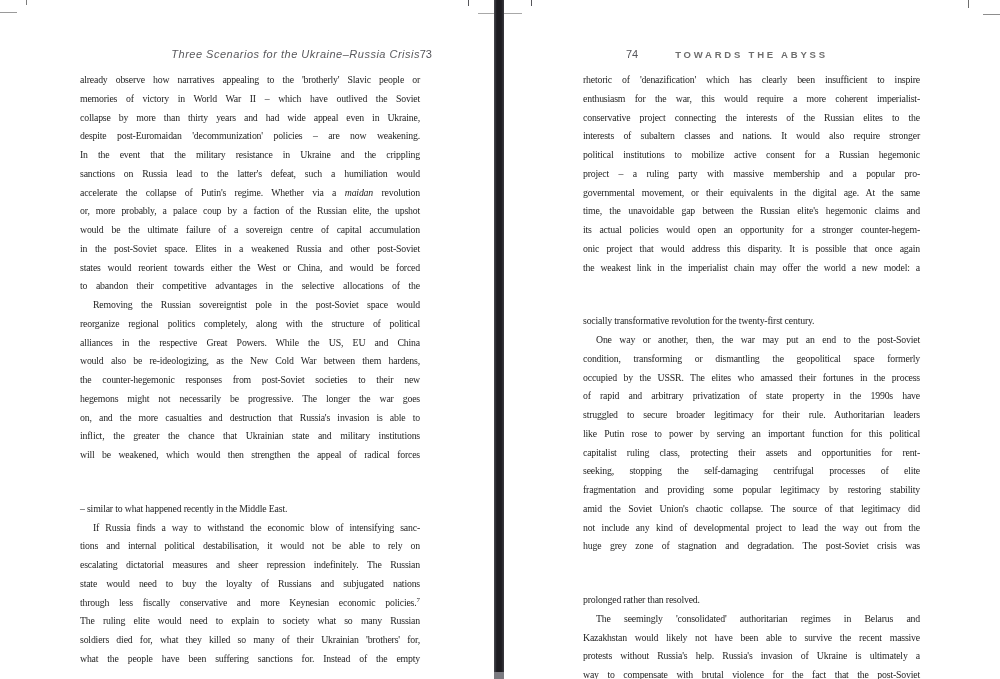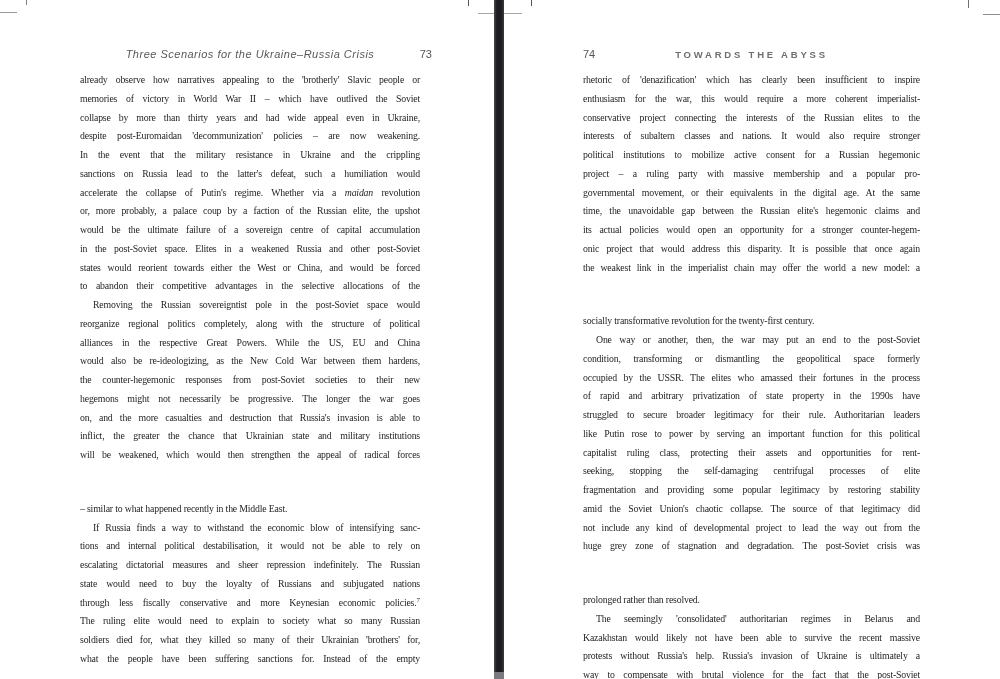--- a/index.html
+++ b/index.html
@@ -15,23 +15,23 @@
   .page { position:absolute; top:0; height:679px; }
   #left-page  { left:80px;  width:340px; }
   #right-page { left:583px; width:337px; }
 
   .running-head {
     position:absolute; top:47px; left:0; right:0; height:15px;
     font-family:"Liberation Sans", sans-serif;
     font-size:11px; line-height:15px; color:#58585c;
   }
   .head-title { display:block; text-align:center; }
-  .head-title.italic { font-style:italic; letter-spacing:0.5px; }
+  .head-title.italic { font-style:italic; letter-spacing:0.5px;text-align:right; }
   .head-title.caps   { font-size:9.5px; letter-spacing:2.8px; color:#6e6e6e;font-weight:bold; }
-  .page-num { position:absolute; top:0; font-style:normal; color:#55555a; }
+  .page-num { position:absolute; top:0; font-style:normal; color:#55555a;margin-left:43px; }
   .page-num.at-right { right:-12px; }
   .page-num.at-left  { left:0; }
 
   .body-text {
     position:absolute; top:71px; left:0; width:100%;
     font-size:9.8px; line-height:18.75px;
     letter-spacing:-0.18px;
     color:#1e1e1e;
   }
   .line {

